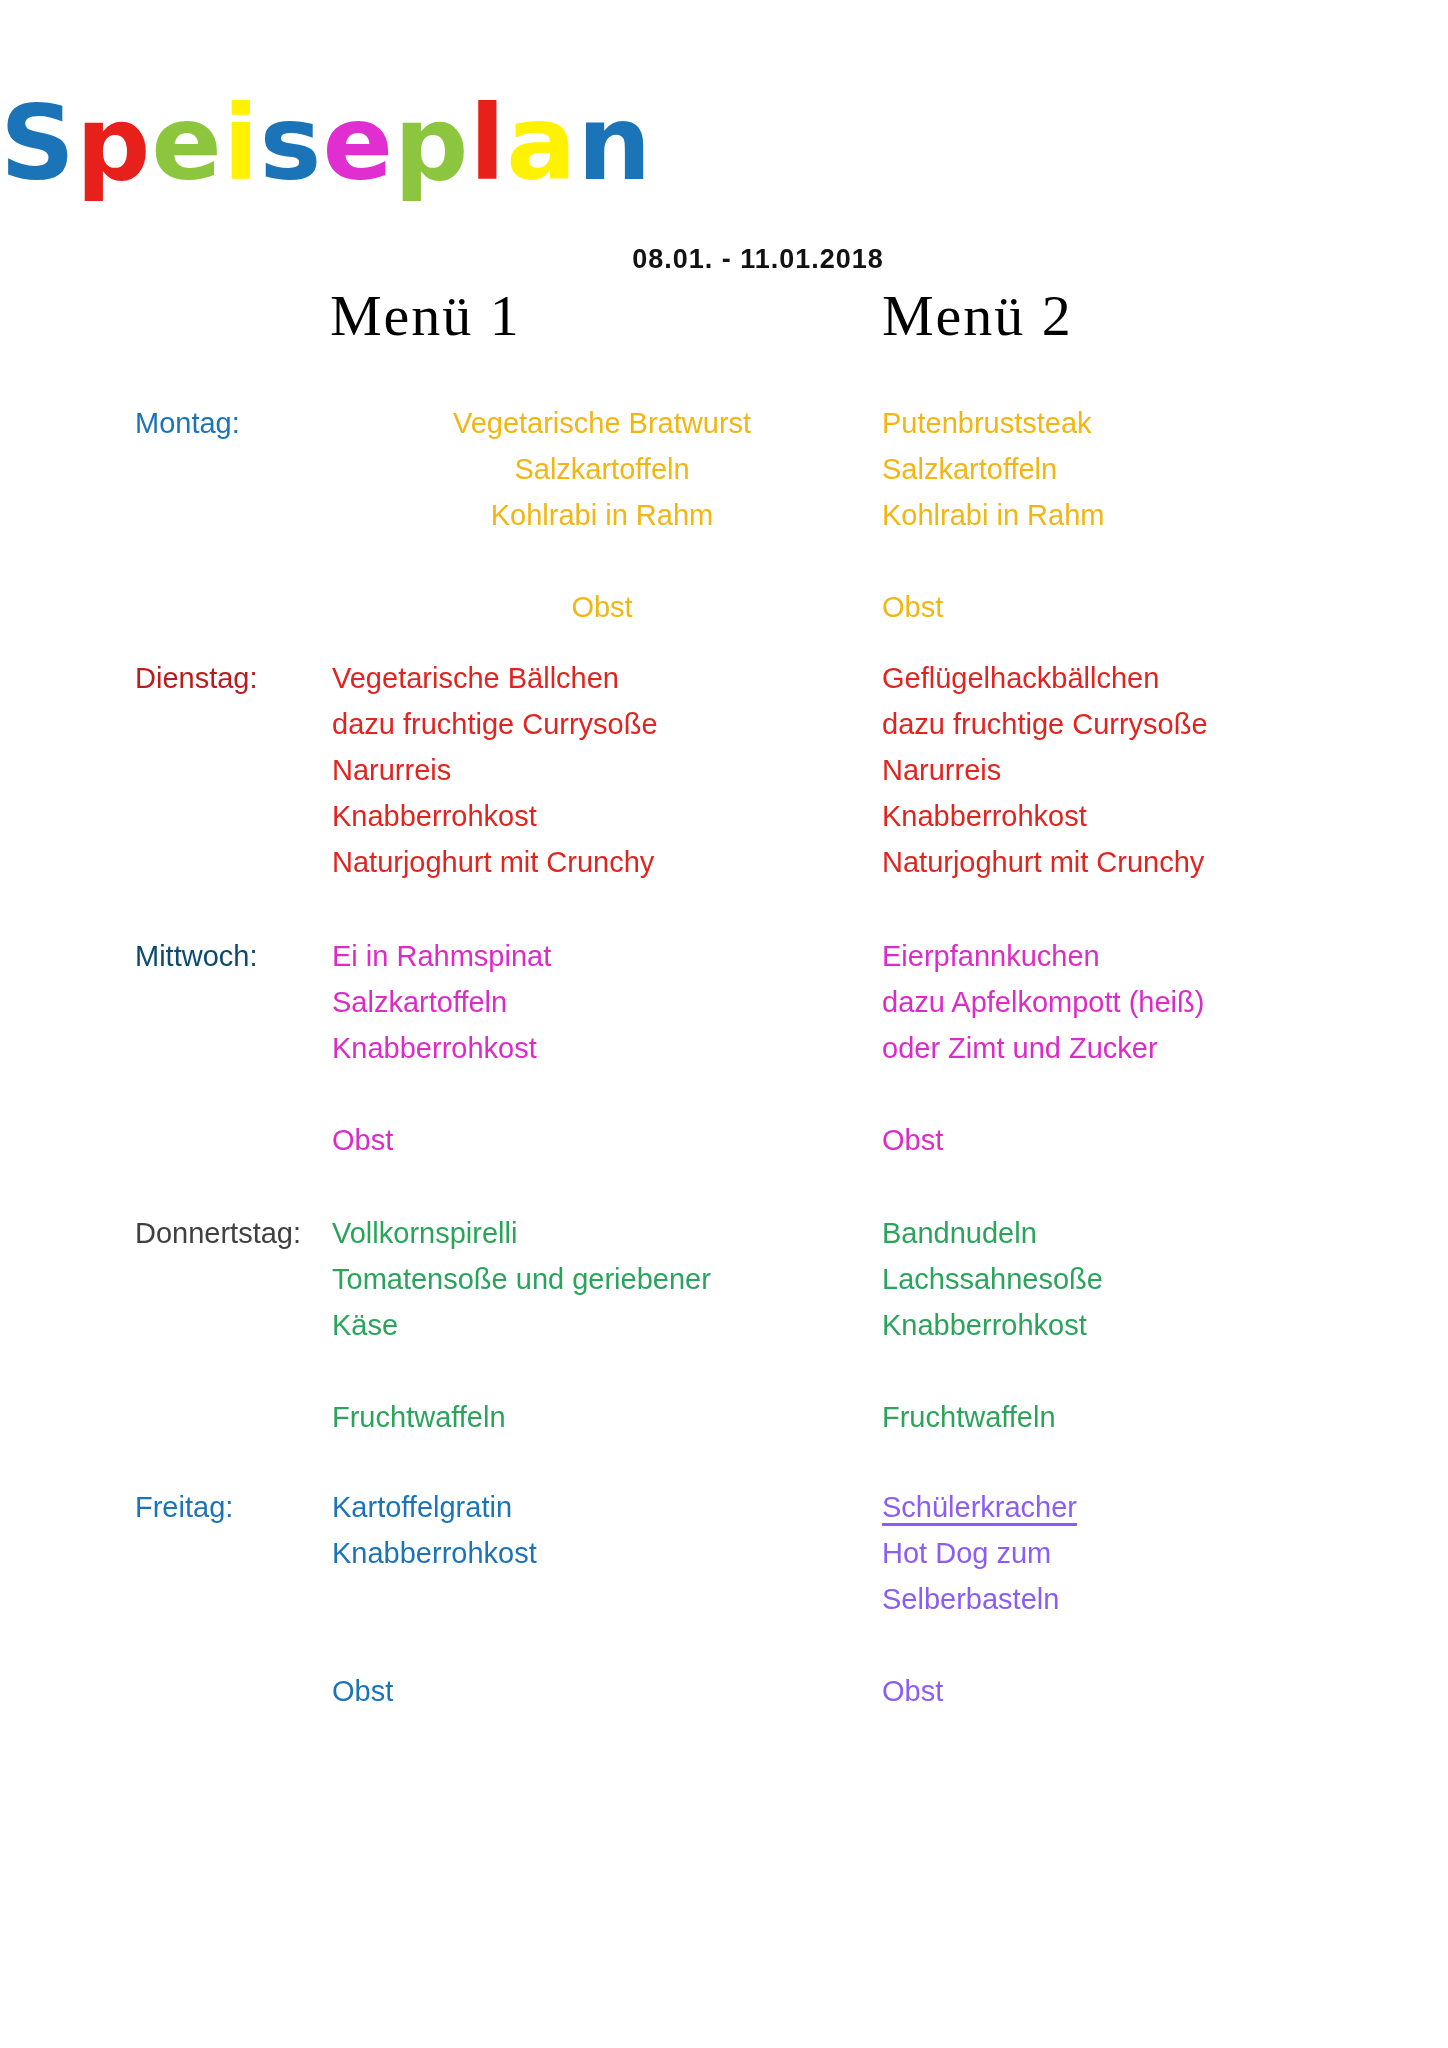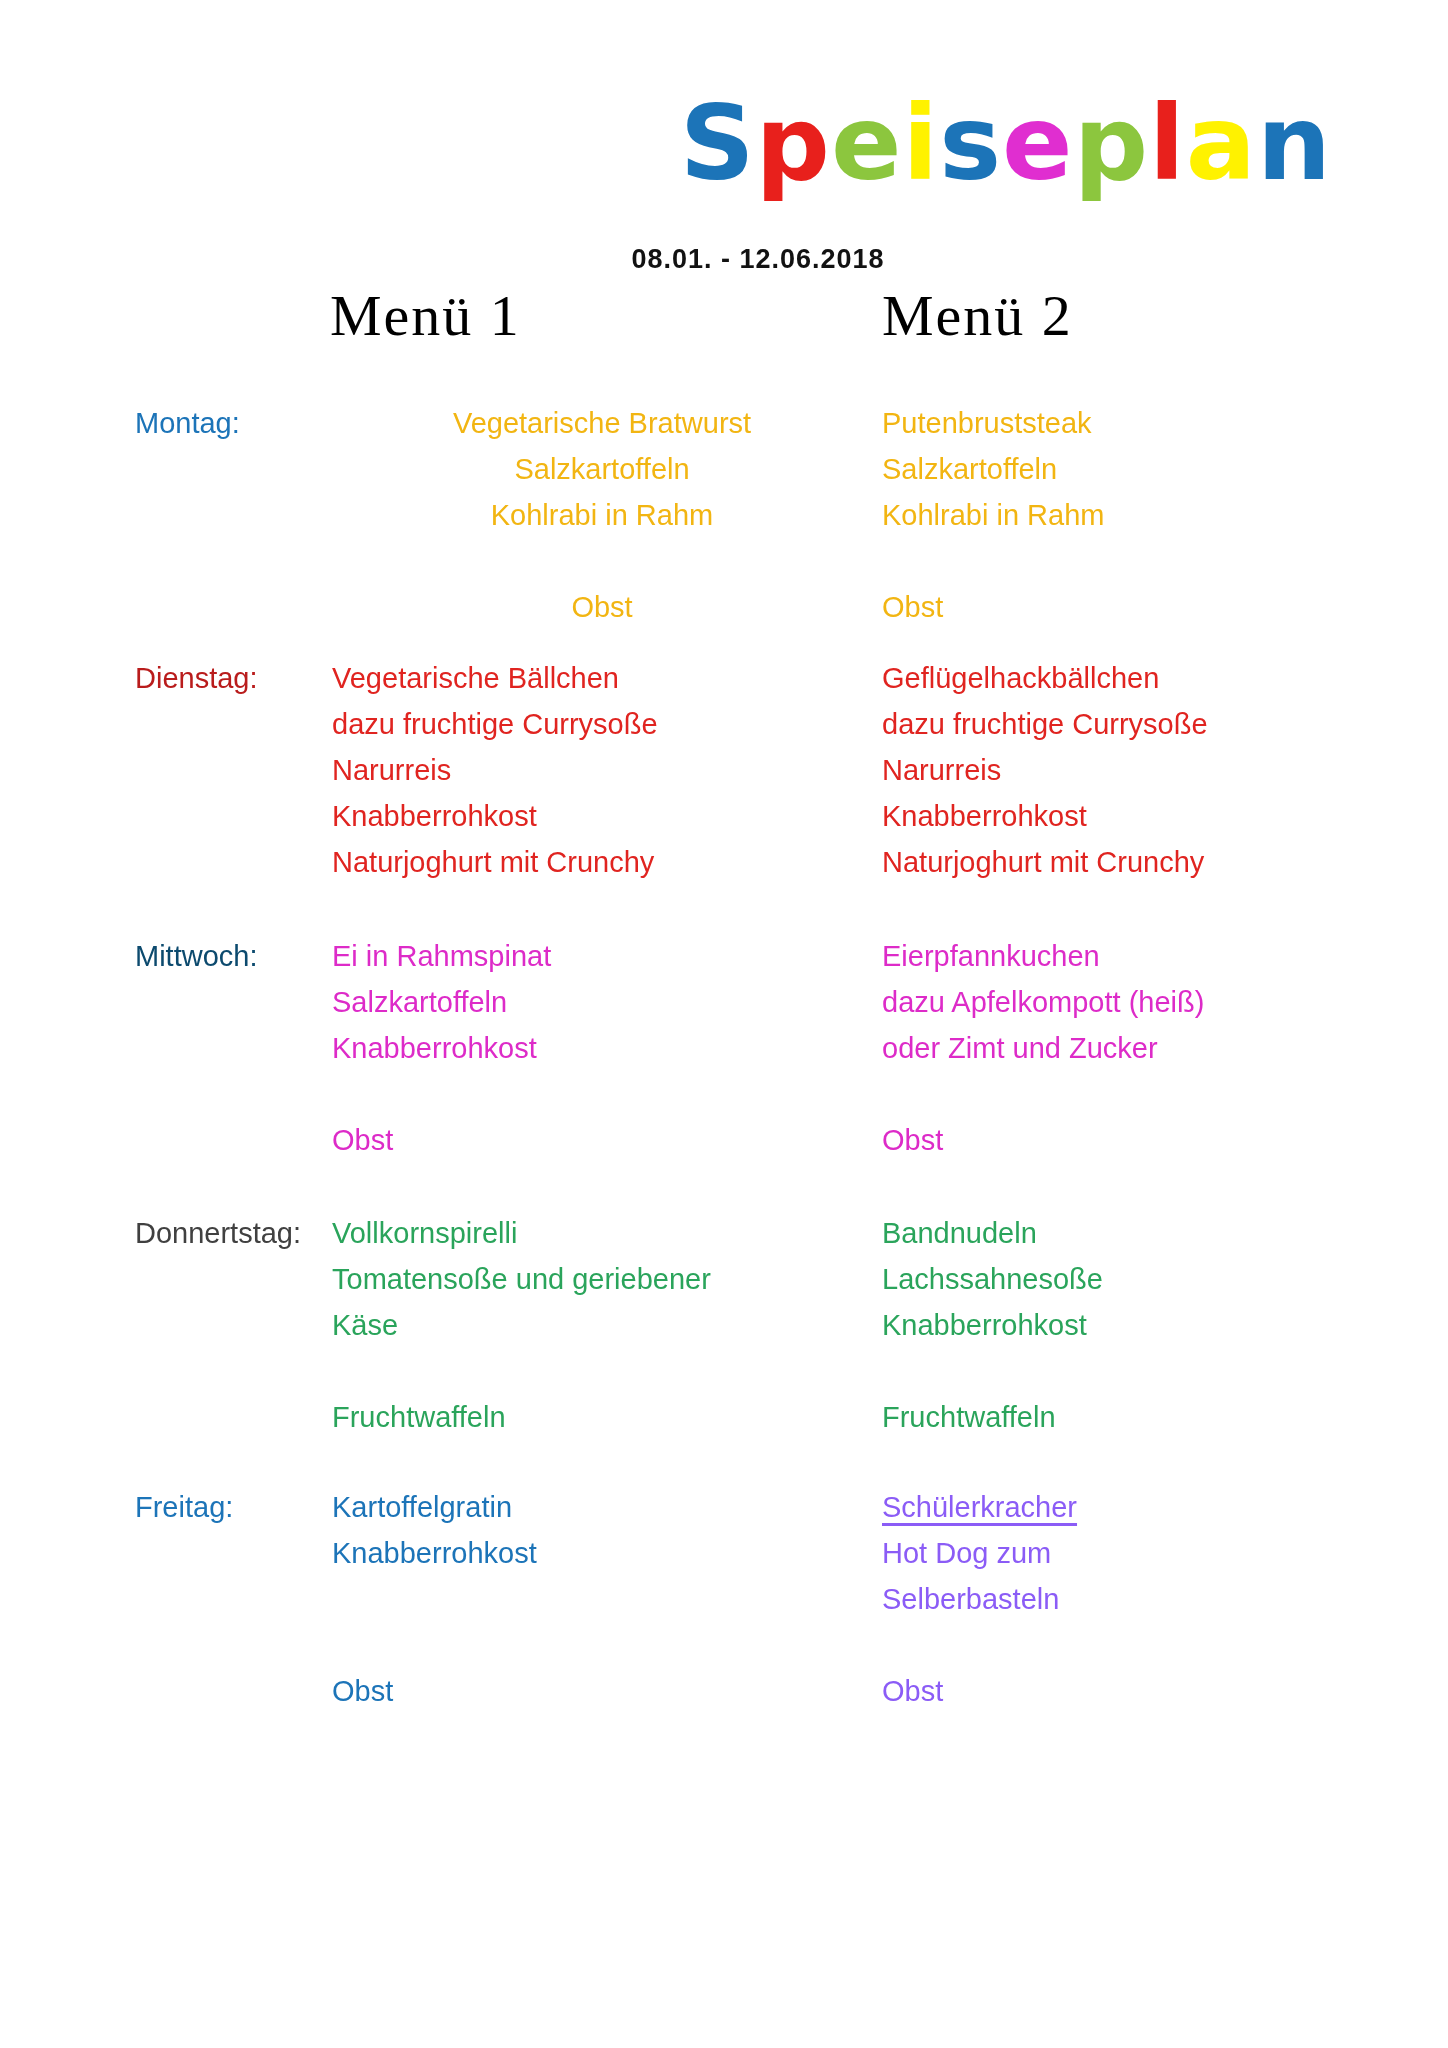--- a/index.html
+++ b/index.html
@@ -5,21 +5,21 @@
   html,body{margin:0;padding:0;background:#ffffff;}
   .page{
     position:relative;
     width:1448px;height:2048px;
     background:#ffffff;
     font-family:"Liberation Sans", sans-serif;
     overflow:hidden;
   }
   .title{
     position:absolute;top:82px;left:0;width:1332px;
-    text-align:right;
+    text-align:left;
     font-family:"DejaVu Sans", sans-serif;
     font-size:104px;font-weight:bold;letter-spacing:1px;
     white-space:nowrap;
   }
   .daterange{
     position:absolute;top:244px;left:68px;width:1380px;
     text-align:center;
     font-size:27px;font-weight:bold;color:#121212;
     letter-spacing:1px;
   }
@@ -51,21 +51,21 @@
 </style>
 </head>
 <body>
 
 <div class="page">
 
   <div class="title">
     <span style="color: rgb(28, 116, 184);">S</span><span style="color: rgb(232, 32, 28);">p</span><span style="color: rgb(140, 198, 62);">e</span><span style="color: rgb(255, 242, 0);">i</span><span style="color: rgb(28, 116, 184);">s</span><span style="color: rgb(224, 46, 208);">e</span><span style="color: rgb(140, 198, 62);">p</span><span style="color: rgb(232, 32, 28);">l</span><span style="color: rgb(255, 242, 0);">a</span><span style="color: rgb(28, 116, 184);">n</span>
   </div>
 
-  <div class="daterange">08.01. - 12.06.2018</div>
+  <div class="daterange">08.01. - 11.01.2018</div>
 
   <div class="menu-header h1">Menü 1</div>
   <div class="menu-header h2">Menü 2</div>
 
   <div class="day-section" style="top:400px;height:230px;padding-left:12px;">
     <div class="day-label line" style="color: rgb(28, 116, 184);">Montag:</div>
     <div class="col c1" style="color: rgb(242, 181, 18); text-align: center;">
       <div class="line">Vegetarische Bratwurst</div>
       <div class="line">Salzkartoffeln</div>
       <div class="line">Kohlrabi in Rahm</div>

